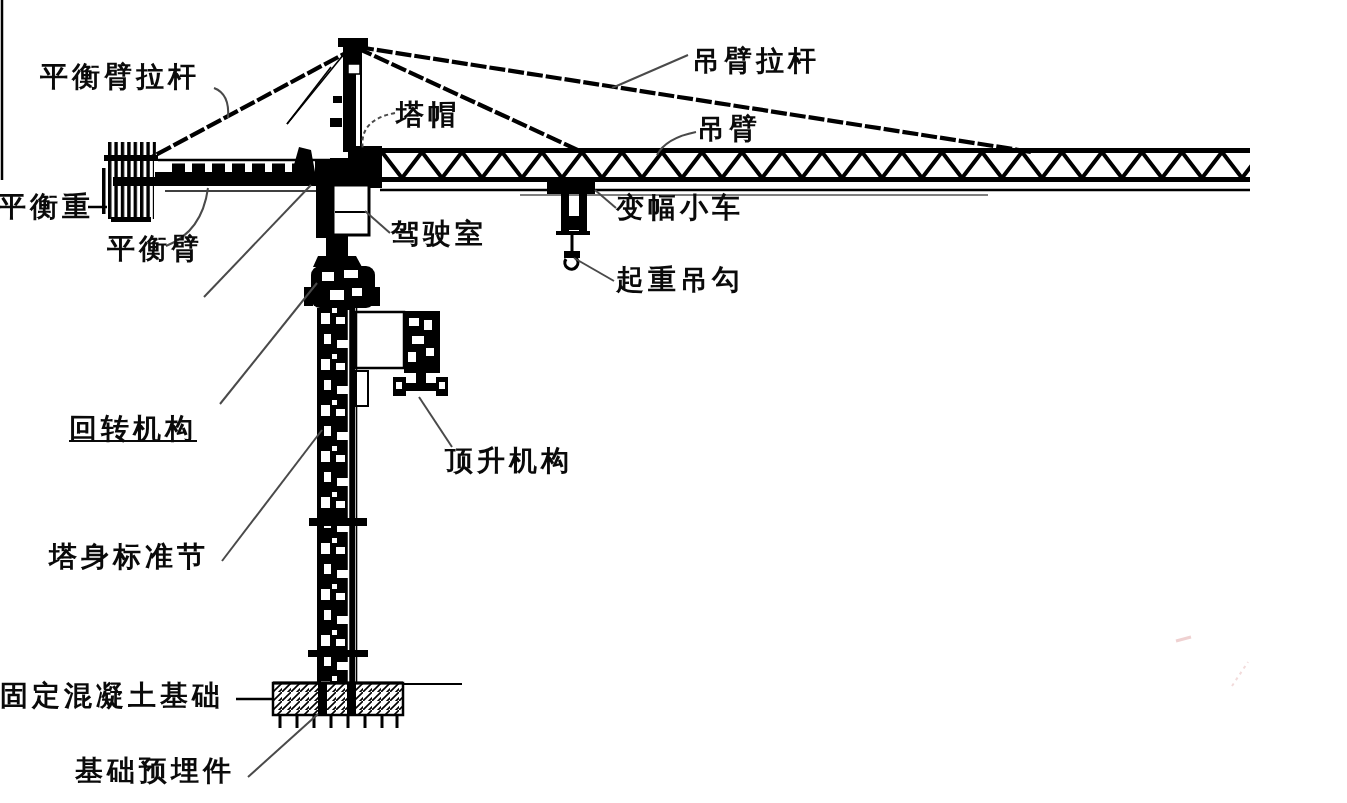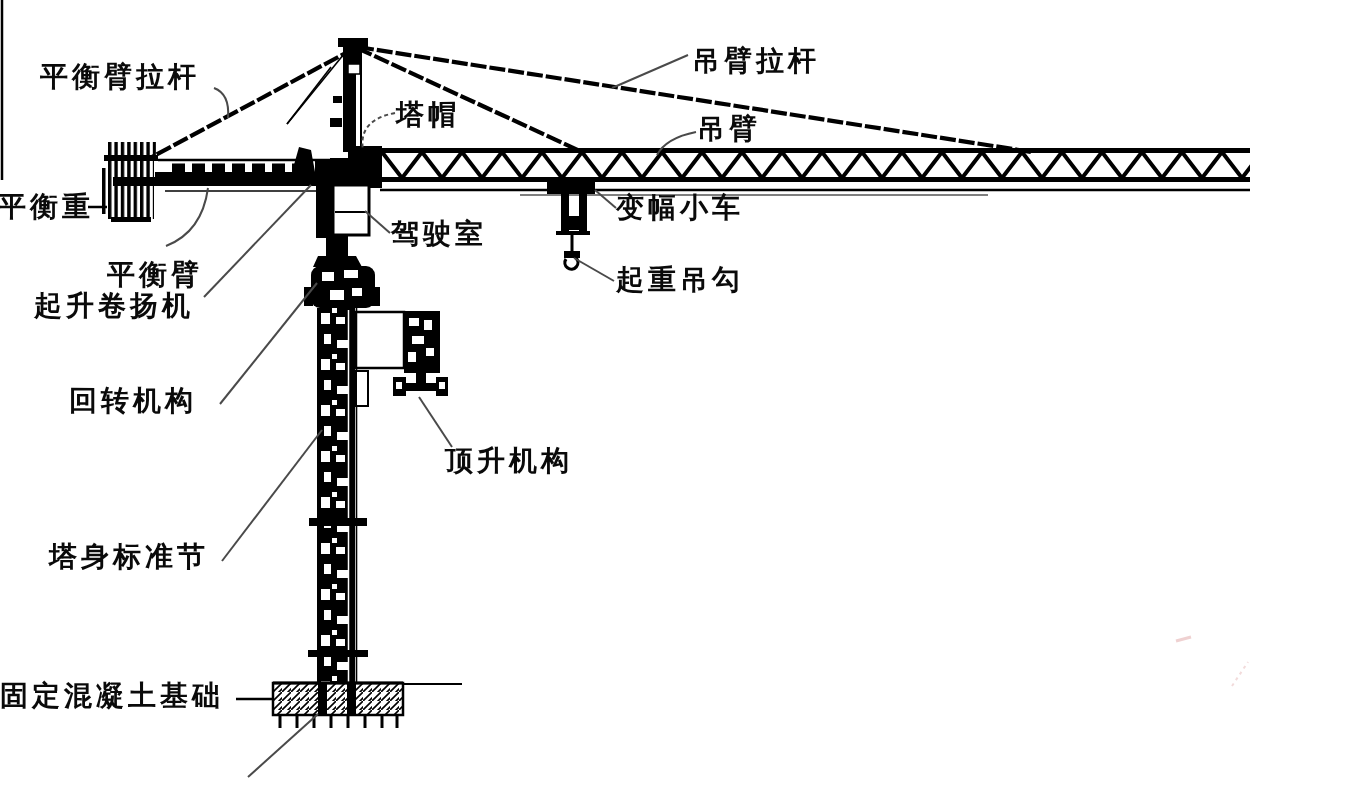--- a/index.html
+++ b/index.html
@@ -216,21 +216,21 @@
     </g>
   </svg>
 
   <div class="lbl" style="left:40px;  top:62px;">平衡臂拉杆</div>
   <div class="lbl" style="left:692px; top:46px;">吊臂拉杆</div>
   <div class="lbl" style="left:396px; top:100px;">塔帽</div>
   <div class="lbl" style="left:697px; top:114px;">吊臂</div>
   <div class="lbl" style="left:-2px;  top:192px;">平衡重</div>
   <div class="lbl" style="left:391px; top:219px;text-align:right;">驾驶室</div>
   <div class="lbl" style="left:616px; top:193px;">变幅小车</div>
-  <div class="lbl" style="left:107px; top:260px;">平衡臂</div>
+  <div class="lbl" style="left:107px; top:234px;">平衡臂</div>
   <div class="lbl" style="left:616px; top:265px;">起重吊勾</div>
-  <div class="lbl" style="left:34px;  top:291px;">起升卷扬机</div>
-  <div class="lbl" style="left:69px;  top:386px;">回转机构</div>
+  <div class="lbl" style="left:69px;  top:414px;text-decoration:underline;">回转机构</div>
   <div class="lbl" style="left:437px; top:446px;margin-left:8px;">顶升机构</div>
   <div class="lbl" style="left:41px;  top:542px;margin-left:8px;">塔身标准节</div>
   <div class="lbl" style="left:0px;   top:681px;">固定混凝土基础</div>
+  <div class="lbl" style="left:75px;  top:756px;">基础预埋件</div>
 
 </div>
 
 </body></html>

